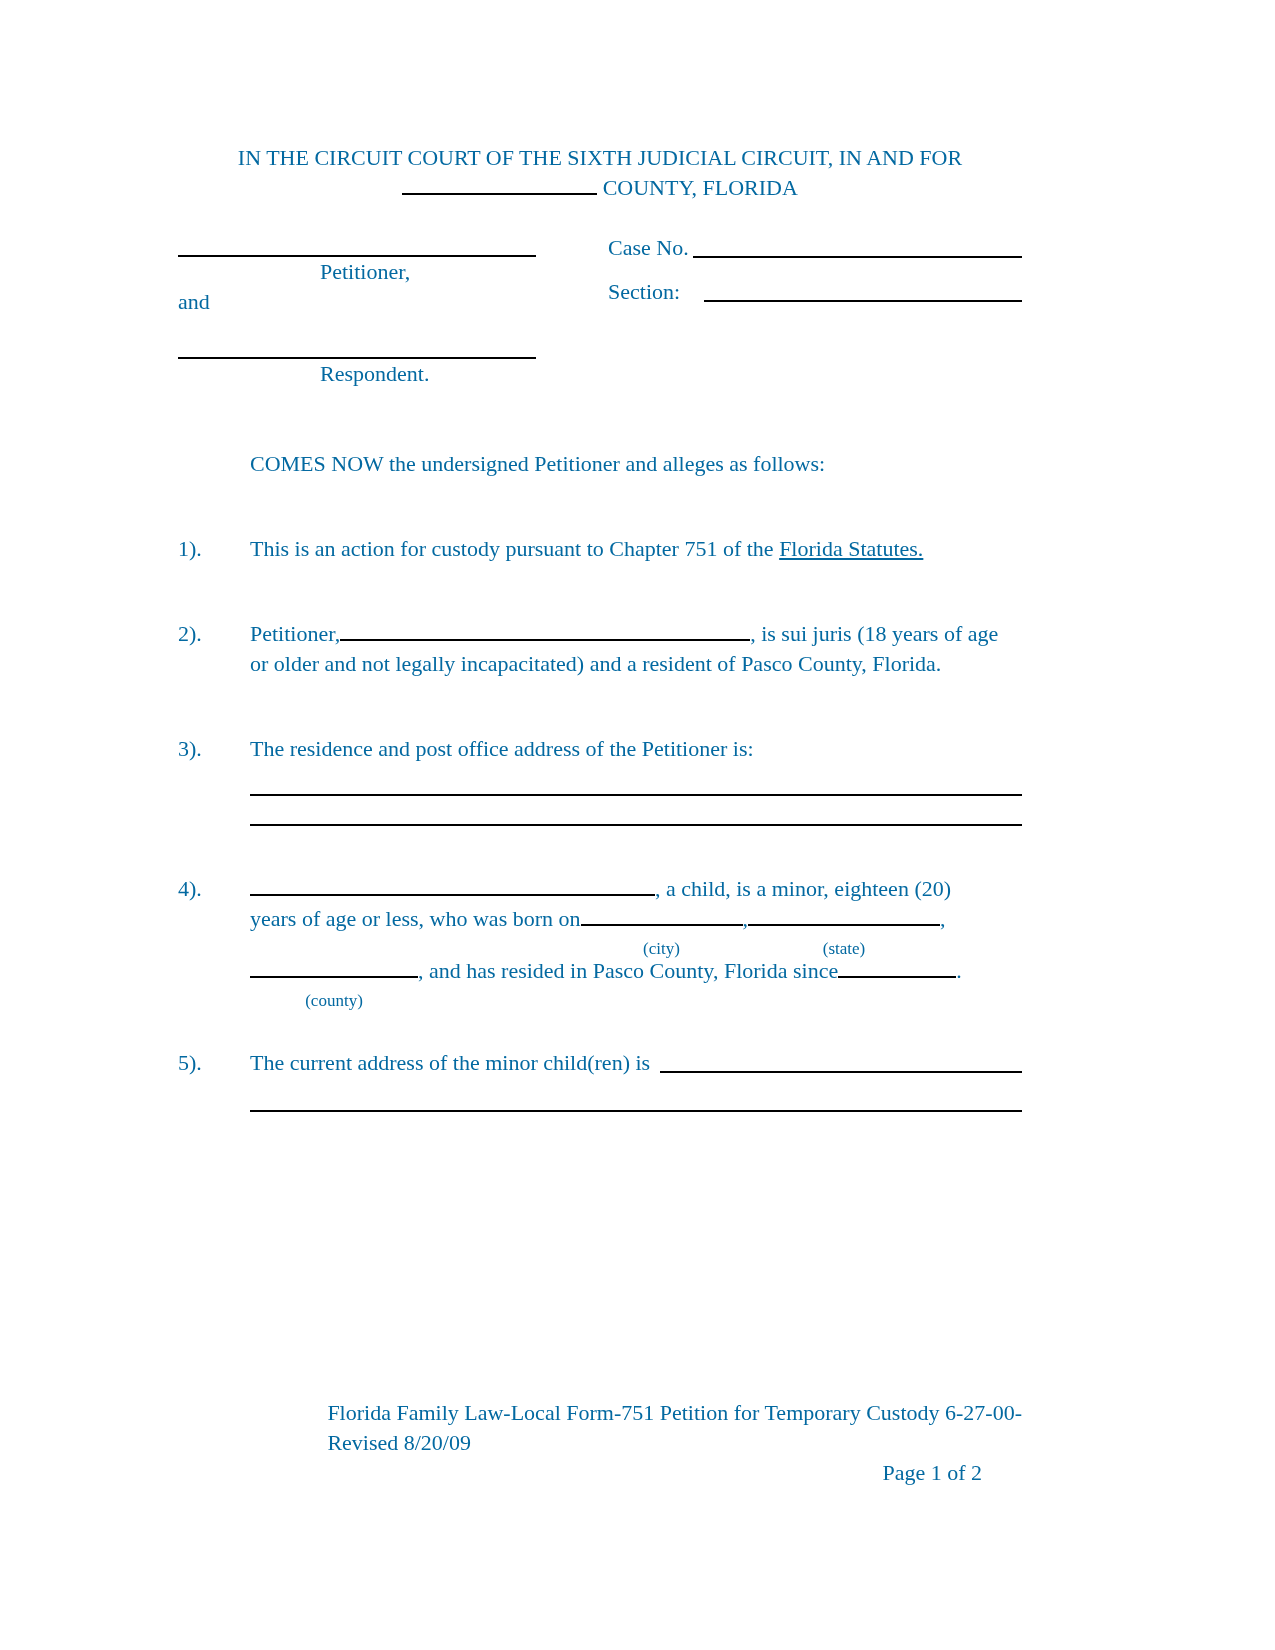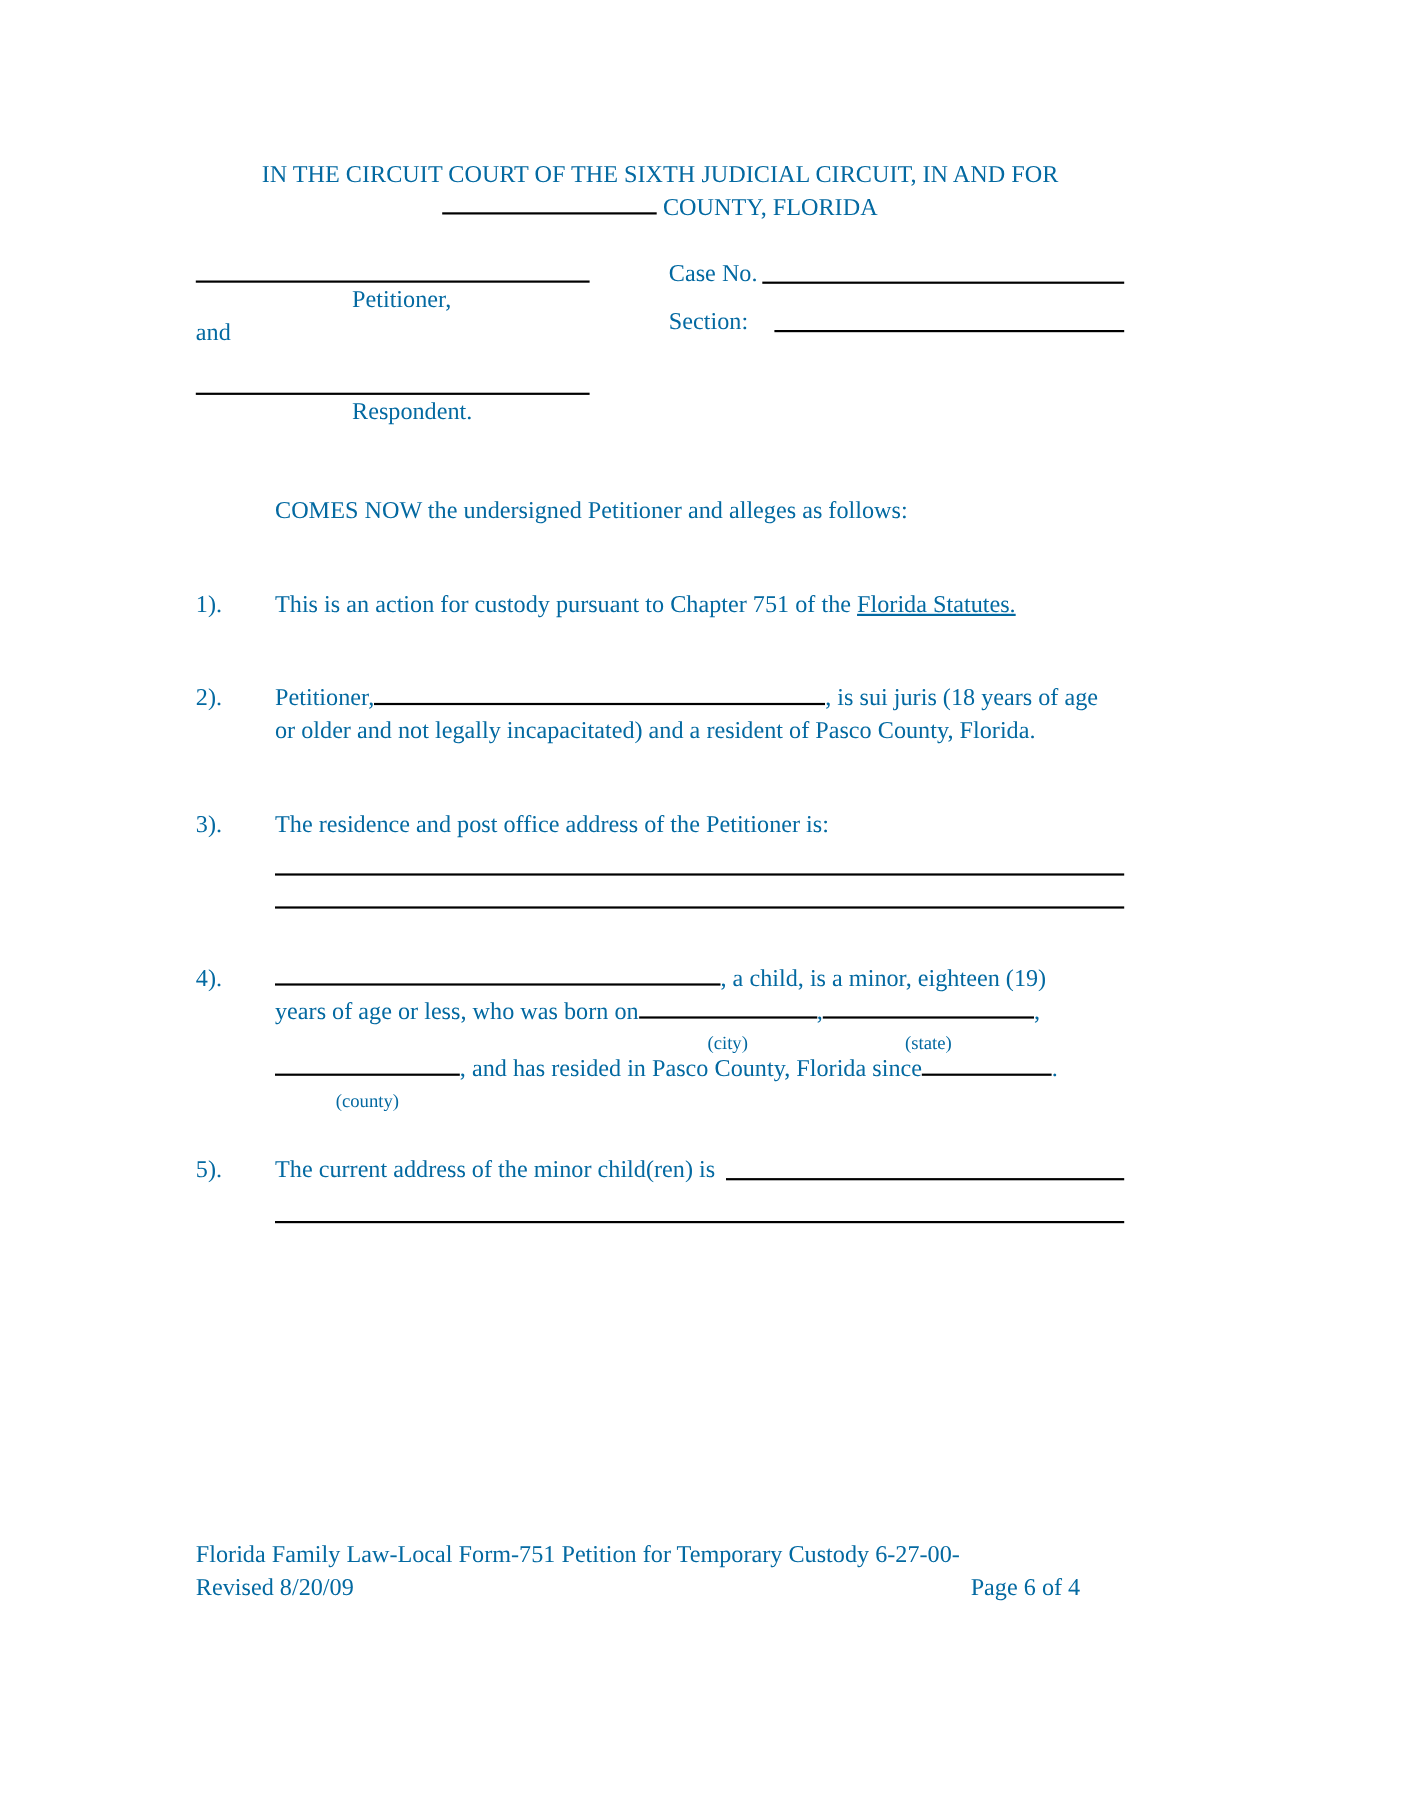--- a/index.html
+++ b/index.html
@@ -65,21 +65,21 @@
   
   .lblank { display:inline-block; position:relative; vertical-align:baseline; }
   .lblank .sub {
     position:absolute; top:35px; left:50%;
     transform:translateX(-50%);
     font-size:17px; line-height:20px; white-space:nowrap;
   }
 
   .footer {
     position:absolute; left:178px; right:253px; top:1398px;
-    display:flex; justify-content:space-between; align-items:flex-end;
+    display:flex; justify-content:space-between; align-items:flex-end;flex-direction:column;
   }
   .footer-right { margin-right:40px; }
 </style>
 </head>
 <body>
 
 <div class="page">
   <div class="content">
 
     <div class="header">
@@ -125,21 +125,21 @@
       <div class="body">
         <div>The residence and post office address of the Petitioner is:</div>
         <div class="blank-row item3-row" style="height:32px"></div>
         <div class="blank-row item3-row" style="height:30px"></div>
       </div>
     </div>
 
     <div class="item" style="margin-top:48px">
       <div class="num">4).</div>
       <div class="body">
-        <div class="nowrap"><span class="blank" style="width:405px"></span><span>, a child, is a minor, eighteen (19)</span></div>
+        <div class="nowrap"><span class="blank" style="width:405px"></span><span>, a child, is a minor, eighteen (20)</span></div>
         <div class="nowrap" style="margin-bottom:22px"><span>years of age or less, who was born on</span><span class="lblank"><span class="blank" style="width:162px"></span><span class="sub">(city)</span></span><span>,</span><span class="lblank"><span class="blank" style="width:192px"></span><span class="sub">(state)</span></span><span>,</span></div>
         <div class="nowrap"><span class="lblank"><span class="blank" style="width:168px"></span><span class="sub">(county)</span></span><span>, and has resided in Pasco County, Florida since</span><span class="blank" style="width:118px"></span><span>.</span></div>
       </div>
     </div>
 
     <div class="item" style="margin-top:62px">
       <div class="num">5).</div>
       <div class="body">
         <div class="field-row">
           <span class="label">The current address of the minor child(ren) is</span>
@@ -149,15 +149,15 @@
       </div>
     </div>
 
   </div>
 
   <div class="footer">
     <div class="footer-left">
       <div>Florida Family Law-Local Form-751 Petition for Temporary Custody 6-27-00-</div>
       <div>Revised 8/20/09</div>
     </div>
-    <div class="footer-right">Page 6 of 4</div>
+    <div class="footer-right">Page 1 of 2</div>
   </div>
 </div>
 
 </body></html>

